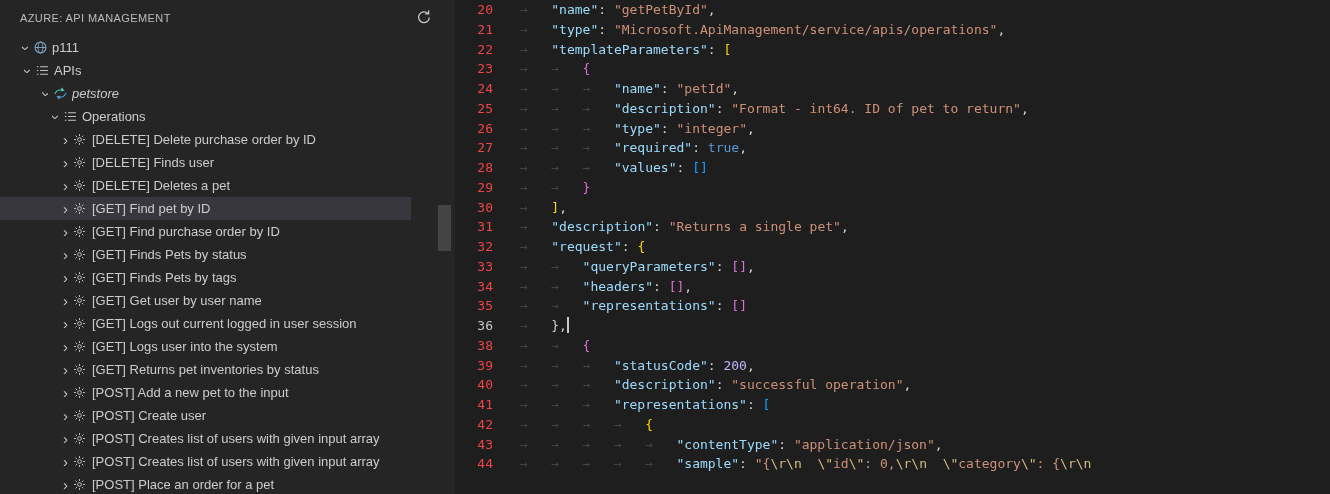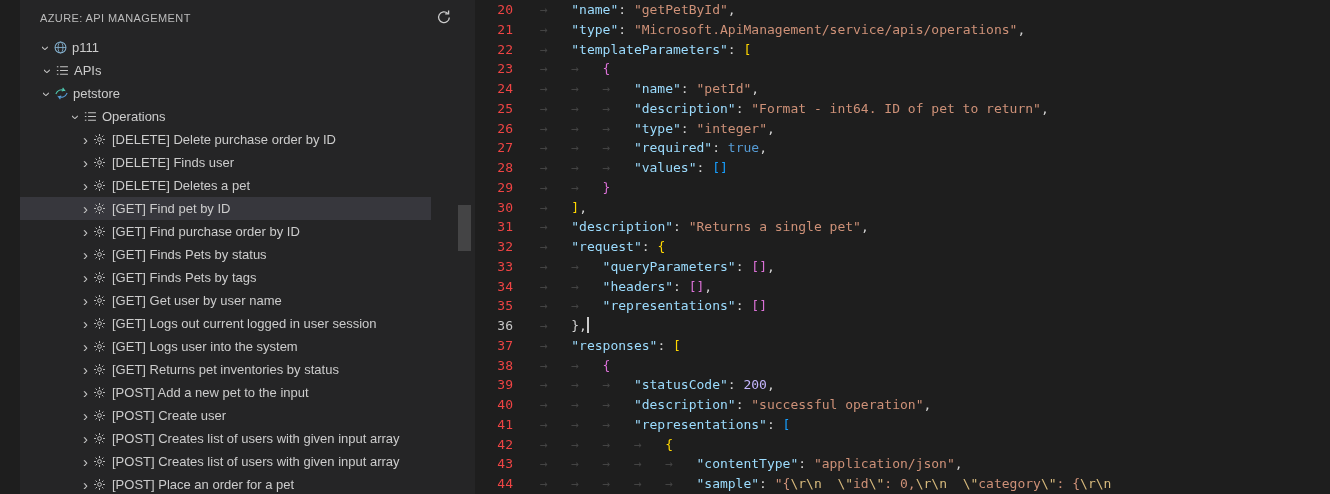--- a/index.html
+++ b/index.html
@@ -1,19 +1,19 @@
 <!DOCTYPE html>
 <html><head>
 <meta charset="utf-8">
 <style>
   * { box-sizing: border-box; margin: 0; padding: 0; }
   html, body { width: 1330px; height: 494px; overflow: hidden; background: #1e1e1e; }
   .app {
     position: relative; width: 1108px; height: 494px; overflow: hidden;
-    font-family: "Liberation Sans", "DejaVu Sans", sans-serif; color: #cccccc; margin-left: 20px;
+    font-family: "Liberation Sans", "DejaVu Sans", sans-serif; color: #cccccc;
   }
 
   
   .sidebar {
     position: absolute; left: 0; top: 0; width: 455px; height: 494px;
     background: #252526; overflow: hidden;
   }
   .sidebar-header {
     height: 36px; display: flex; align-items: center; padding-left: 20px;
     position: relative;
@@ -99,21 +99,21 @@
         <div class="row" style="padding-left: 20px;">
           <span class="chev exp">›</span>
           <span class="ticon">
             <svg width="15" height="15" viewBox="0 0 16 16">
               <path d="M5.4 4h8.4M5.4 8h8.4M5.4 12h8.4" stroke="#c5c5c5" stroke-width="1.3"></path>
               <path d="M2 4h1.6M2 8h1.6M2 12h1.6" stroke="#c5c5c5" stroke-width="1.3"></path>
             </svg>
           </span>
           <span class="tlabel">APIs</span>
         </div>
-        <div class="row" style="padding-left: 19px;">
+        <div class="row" style="padding-left: 38px; font-style: italic;">
           <span class="chev exp">›</span>
           <span class="ticon">
             <svg width="15" height="15" viewBox="0 0 16 16">
               <path d="M2 8.5C3.6 4.8 7.4 3.3 11 4.4L9.2 2M11 4.4 8.2 5.4" fill="none" stroke="#4ec9b0" stroke-width="1.2"></path>
               <path d="M14 7.5c-1.6 3.7-5.4 5.2-9 4.1L6.8 14M5 11.6l2.8-1" fill="none" stroke="#569cd6" stroke-width="1.2"></path>
             </svg>
           </span>
           <span class="tlabel">petstore</span>
         </div>
         <div class="row" style="padding-left: 48px; align-items: center;">
@@ -334,21 +334,20 @@
         <div class="code-line"><span class="ln">27</span><span class="lc"><span class="t-i">→</span><span class="t-i">→</span><span class="t-i">→</span><span class="t-k">"required"</span><span class="t-p">: </span><span class="t-w">true</span><span class="t-p">,</span></span></div>
         <div class="code-line"><span class="ln">28</span><span class="lc"><span class="t-i">→</span><span class="t-i">→</span><span class="t-i">→</span><span class="t-k">"values"</span><span class="t-p">: </span><span class="t-b3">[]</span></span></div>
         <div class="code-line"><span class="ln">29</span><span class="lc"><span class="t-i">→</span><span class="t-i">→</span><span class="t-b2">}</span></span></div>
         <div class="code-line"><span class="ln">30</span><span class="lc"><span class="t-i">→</span><span class="t-b1">]</span><span class="t-p">,</span></span></div>
         <div class="code-line"><span class="ln">31</span><span class="lc"><span class="t-i">→</span><span class="t-k">"description"</span><span class="t-p">: </span><span class="t-s">"Returns a single pet"</span><span class="t-p">,</span></span></div>
         <div class="code-line"><span class="ln">32</span><span class="lc"><span class="t-i">→</span><span class="t-k">"request"</span><span class="t-p">: </span><span class="t-b1">{</span></span></div>
         <div class="code-line"><span class="ln">33</span><span class="lc"><span class="t-i">→</span><span class="t-i">→</span><span class="t-k">"queryParameters"</span><span class="t-p">: </span><span class="t-b2">[]</span><span class="t-p">,</span></span></div>
         <div class="code-line"><span class="ln">34</span><span class="lc"><span class="t-i">→</span><span class="t-i">→</span><span class="t-k">"headers"</span><span class="t-p">: </span><span class="t-b2">[]</span><span class="t-p">,</span></span></div>
         <div class="code-line"><span class="ln">35</span><span class="lc"><span class="t-i">→</span><span class="t-i">→</span><span class="t-k">"representations"</span><span class="t-p">: </span><span class="t-b2">[]</span></span></div>
         <div class="code-line active"><span class="ln">36</span><span class="lc"><span class="t-i">→</span><span class="t-p">},</span><span class="cursor"></span></span></div>
-        <div class="code-line"><span class="ln">37</span><span class="lc"><span class="t-i">→</span><span class="t-k">"responses"</span><span class="t-p">: </span><span class="t-b1">[</span></span></div>
         <div class="code-line"><span class="ln">38</span><span class="lc"><span class="t-i">→</span><span class="t-i">→</span><span class="t-b2">{</span></span></div>
         <div class="code-line"><span class="ln">39</span><span class="lc"><span class="t-i">→</span><span class="t-i">→</span><span class="t-i">→</span><span class="t-k">"statusCode"</span><span class="t-p">: </span><span class="t-n">200</span><span class="t-p">,</span></span></div>
         <div class="code-line"><span class="ln">40</span><span class="lc"><span class="t-i">→</span><span class="t-i">→</span><span class="t-i">→</span><span class="t-k">"description"</span><span class="t-p">: </span><span class="t-s">"successful operation"</span><span class="t-p">,</span></span></div>
         <div class="code-line"><span class="ln">41</span><span class="lc"><span class="t-i">→</span><span class="t-i">→</span><span class="t-i">→</span><span class="t-k">"representations"</span><span class="t-p">: </span><span class="t-b3">[</span></span></div>
         <div class="code-line"><span class="ln">42</span><span class="lc"><span class="t-i">→</span><span class="t-i">→</span><span class="t-i">→</span><span class="t-i">→</span><span class="t-b1">{</span></span></div>
         <div class="code-line"><span class="ln">43</span><span class="lc"><span class="t-i">→</span><span class="t-i">→</span><span class="t-i">→</span><span class="t-i">→</span><span class="t-i">→</span><span class="t-k">"contentType"</span><span class="t-p">: </span><span class="t-s">"application/json"</span><span class="t-p">,</span></span></div>
         <div class="code-line"><span class="ln">44</span><span class="lc"><span class="t-i">→</span><span class="t-i">→</span><span class="t-i">→</span><span class="t-i">→</span><span class="t-i">→</span><span class="t-k">"sample"</span><span class="t-p">: </span><span class="t-s">"{</span><span class="t-e">\r\n</span><span class="t-s">  </span><span class="t-e">\"</span><span class="t-s">id</span><span class="t-e">\"</span><span class="t-s">: 0,</span><span class="t-e">\r\n</span><span class="t-s">  </span><span class="t-e">\"</span><span class="t-s">category</span><span class="t-e">\"</span><span class="t-s">: {</span><span class="t-e">\r\n</span><span class="t-s">    </span><span class="t-e">\"</span><span class="t-s">id</span><span class="t-e">\"</span><span class="t-s">: 0,</span><span class="t-e">\r\n</span><span class="t-s">    </span><span class="t-e">\"</span><span class="t-s">name</span></span></div>
       </div>
   </main>
 

